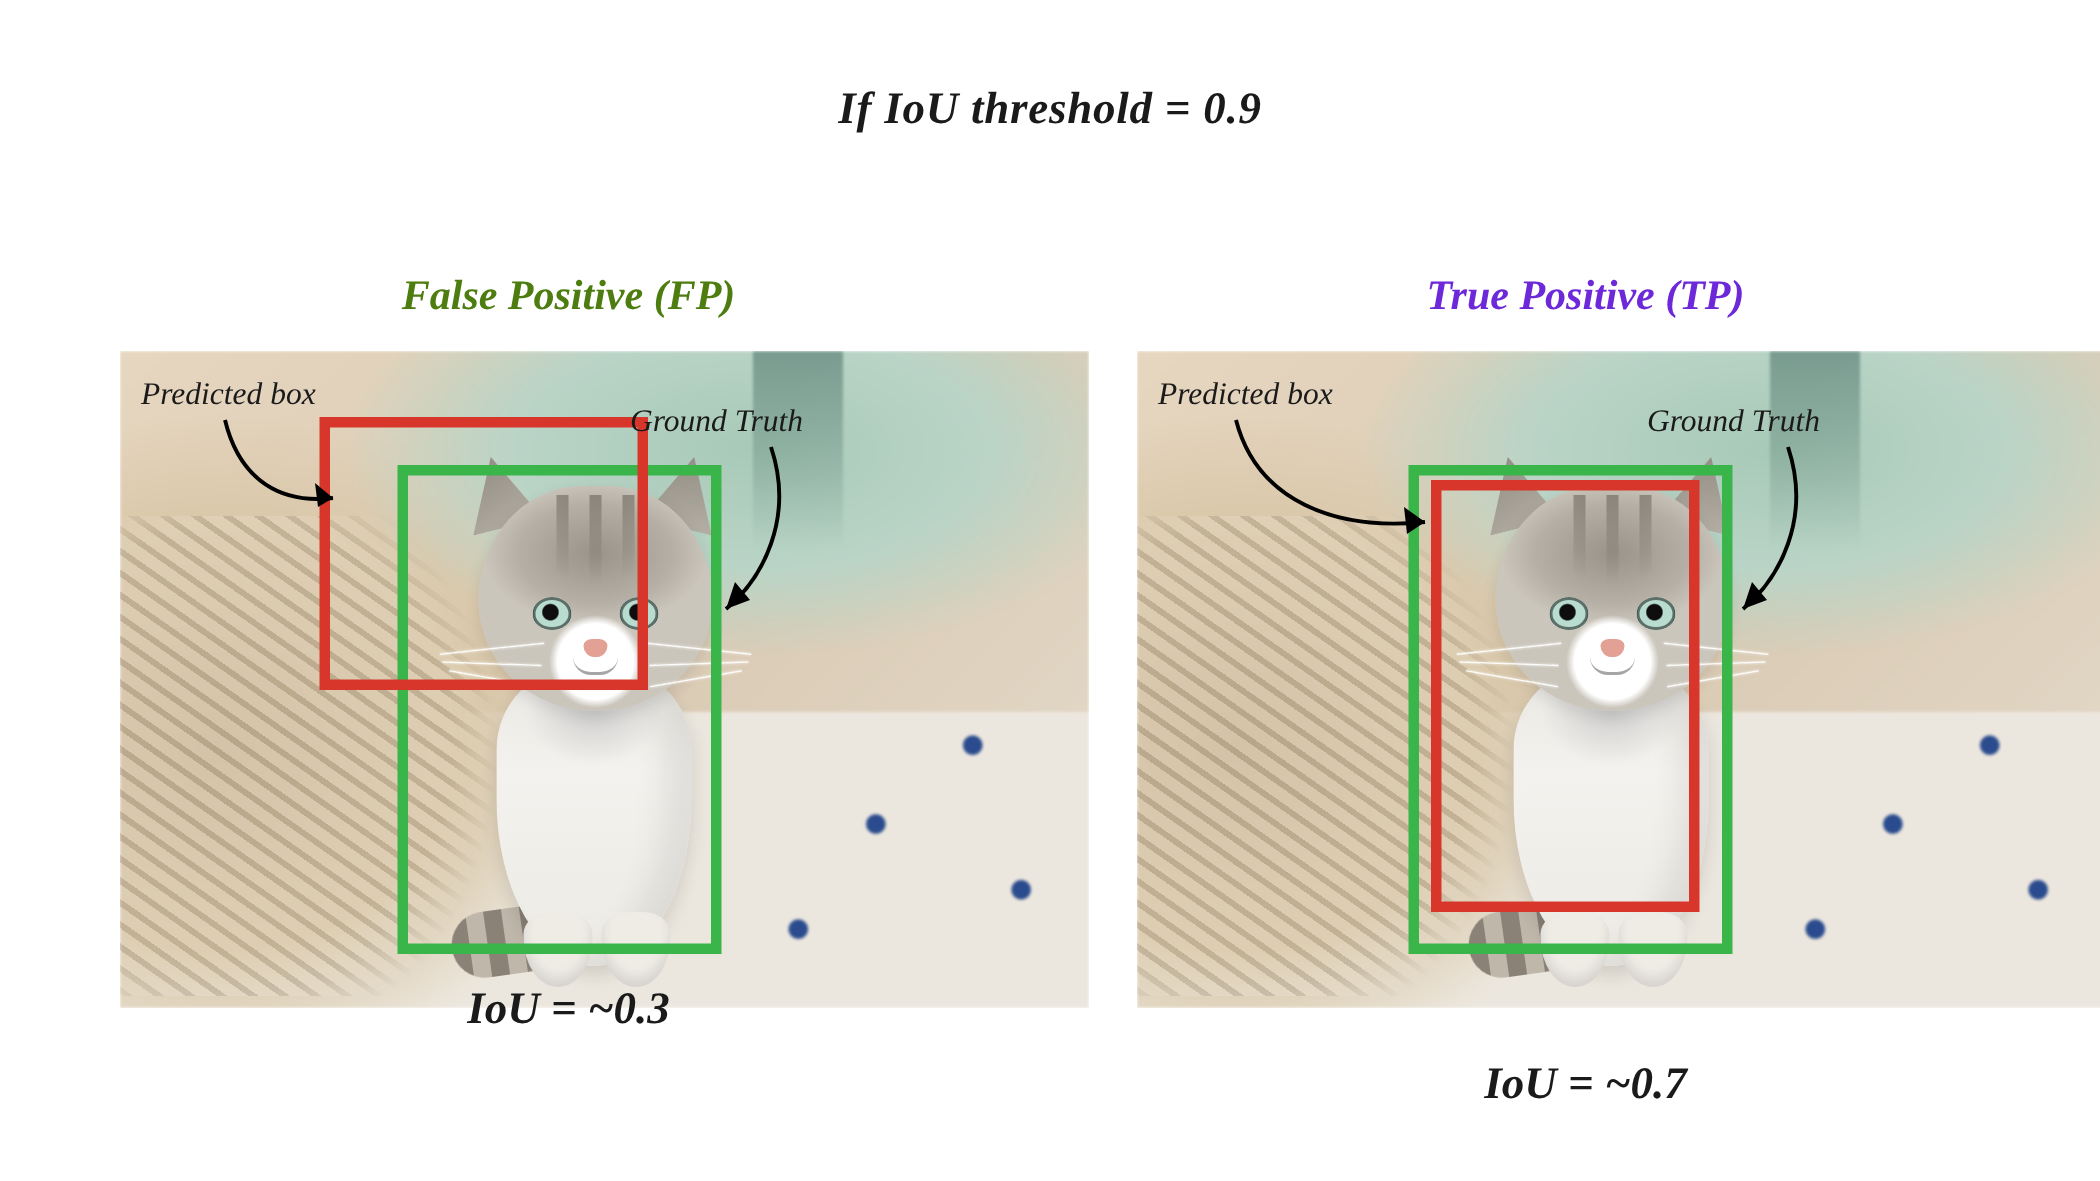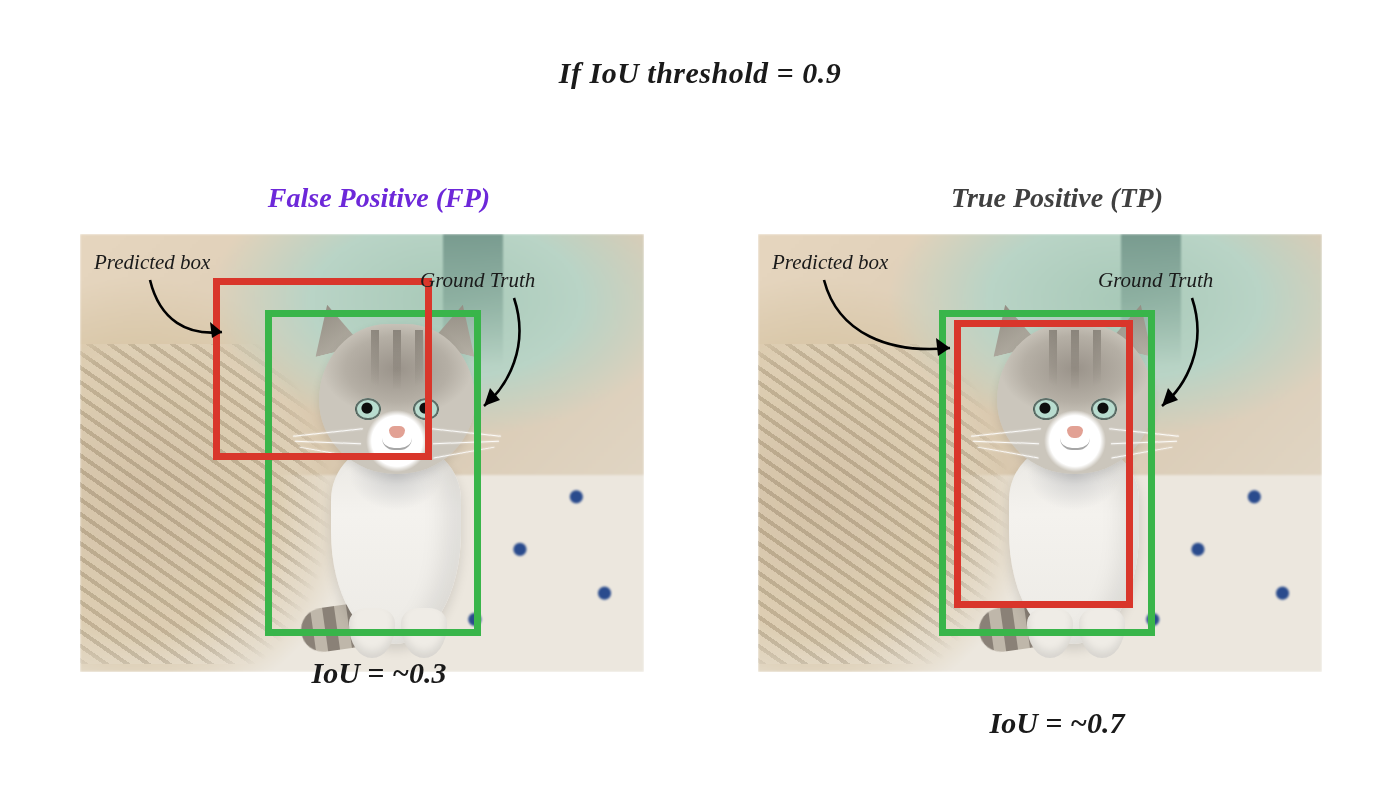--- a/index.html
+++ b/index.html
@@ -21,26 +21,26 @@
   color: #1a1a1a;
   letter-spacing: 0.5px;
 }
 .panel-title {
   position: absolute;
   font-size: 28px;
   font-weight: 700;
   font-style: italic;
   text-align: center;
 }
-.panel-title.left  { top: 182px; left: 80px;  width: 598px; color: #6d28d9; }
-.panel-title.right { top: 182px; left: 758px; width: 598px; color: #404040; }
+.panel-title.left  { top: 182px; left: 80px;  width: 598px; color: #4d7c0f; }
+.panel-title.right { top: 182px; left: 758px; width: 598px; color: #6d28d9; }
 
 .img-wrap {
   position: absolute;
-  width: 564px;
+  width: 646px;
   height: 438px;
   overflow: hidden;
 }
 .img-wrap.left  { top: 234px; left: 80px; }
 .img-wrap.right { top: 234px; left: 758px; }
 
 
 .bg {
   position: absolute; inset: 0;
   background:

